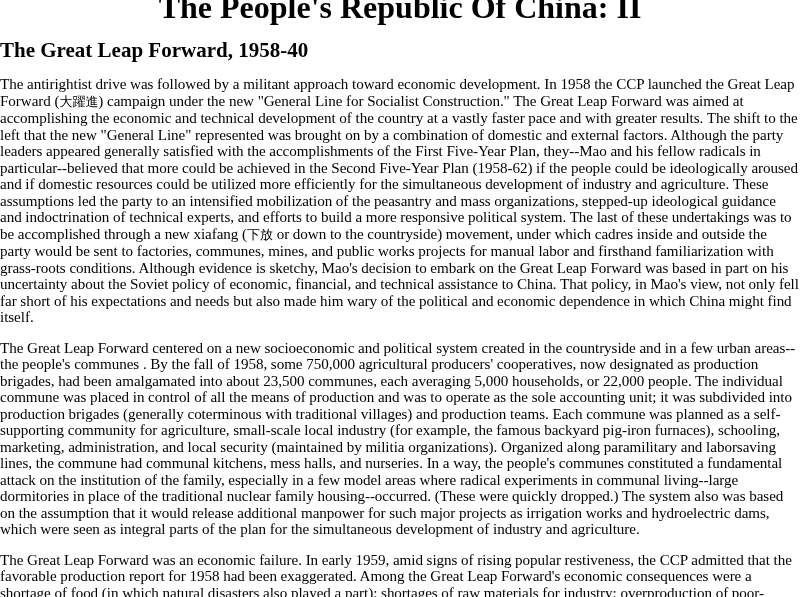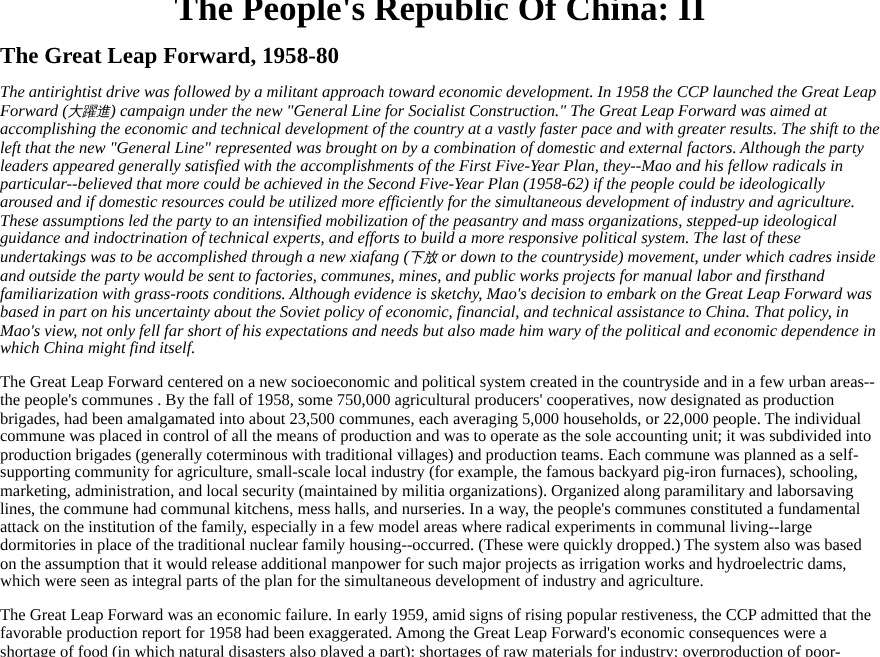--- a/index.html
+++ b/index.html
@@ -46,33 +46,32 @@
     p.para {
       font-family: "Liberation Serif", serif;
       font-size: 15.1px;
       line-height: 16.5px;
       margin: 0 0 14px 0;
       letter-spacing: -0.05px;
       word-spacing: 0px;
     }
     p.para.first {
       margin-top: 14px;
-      font-style: italic;
     }
     .cjk {
       font-family: "DejaVu Sans", sans-serif;
       font-size: 13px;
     }
   </style>
 </head>
 <body>
 
 <div class="page">
   <h1 class="title">The People's Republic Of China: II</h1>
-  <h2 class="section">The Great Leap Forward, 1958-80</h2>
+  <h2 class="section">The Great Leap Forward, 1958-40</h2>
 
   <div class="body-text">
     <p class="para first"><span>The antirightist drive was followed by a militant approach toward economic development. In 1958 the CCP launched the Great Leap Forward (</span><span class="cjk">大躍進</span><span>) campaign under the new "General Line for Socialist Construction." The Great Leap Forward was aimed at accomplishing the economic and technical development of the country at a vastly faster pace and with greater results. The shift to the left that the new "General Line" represented was brought on by a combination of domestic and external factors. Although the party leaders appeared generally satisfied with the accomplishments of the First Five-Year Plan, they--Mao and his fellow radicals in particular--believed that more could be achieved in the Second Five-Year Plan (1958-62) if the people could be ideologically aroused and if domestic resources could be utilized more efficiently for the simultaneous development of industry and agriculture. These assumptions led the party to an intensified mobilization of the peasantry and mass organizations, stepped-up ideological guidance and indoctrination of technical experts, and efforts to build a more responsive political system. The last of these undertakings was to be accomplished through a new xiafang (</span><span class="cjk">下放</span><span> or down to the countryside) movement, under which cadres inside and outside the party would be sent to factories, communes, mines, and public works projects for manual labor and firsthand familiarization with grass-roots conditions. Although evidence is sketchy, Mao's decision to embark on the Great Leap Forward was based in part on his uncertainty about the Soviet policy of economic, financial, and technical assistance to China. That policy, in Mao's view, not only fell far short of his expectations and needs but also made him wary of the political and economic dependence in which China might find itself.</span></p>
 
     <p class="para">The Great Leap Forward centered on a new socioeconomic and political system created in the countryside and in a few urban areas--the people's communes . By the fall of 1958, some 750,000 agricultural producers' cooperatives, now designated as production brigades, had been amalgamated into about 23,500 communes, each averaging 5,000 households, or 22,000 people. The individual commune was placed in control of all the means of production and was to operate as the sole accounting unit; it was subdivided into production brigades (generally coterminous with traditional villages) and production teams. Each commune was planned as a self-supporting community for agriculture, small-scale local industry (for example, the famous backyard pig-iron furnaces), schooling, marketing, administration, and local security (maintained by militia organizations). Organized along paramilitary and laborsaving lines, the commune had communal kitchens, mess halls, and nurseries. In a way, the people's communes constituted a fundamental attack on the institution of the family, especially in a few model areas where radical experiments in communal living--large dormitories in place of the traditional nuclear family housing--occurred. (These were quickly dropped.) The system also was based on the assumption that it would release additional manpower for such major projects as irrigation works and hydroelectric dams, which were seen as integral parts of the plan for the simultaneous development of industry and agriculture.</p>
 
     <p class="para">The Great Leap Forward was an economic failure. In early 1959, amid signs of rising popular restiveness, the CCP admitted that the favorable production report for 1958 had been exaggerated. Among the Great Leap Forward's economic consequences were a shortage of food (in which natural disasters also played a part); shortages of raw materials for industry; overproduction of poor-quality goods; deterioration of industrial plants through mismanagement; and exhaustion and demoralization of the peasantry and of the intellectuals, not to mention the party and government cadres at all levels. Throughout 1959 efforts to modify the administration of the communes got under way; these were intended partly to restore some material incentives to the production brigades and teams, partly to decentralize control, and partly to house families that had been reunited as household units.</p>
 
   </div>
 </div>

